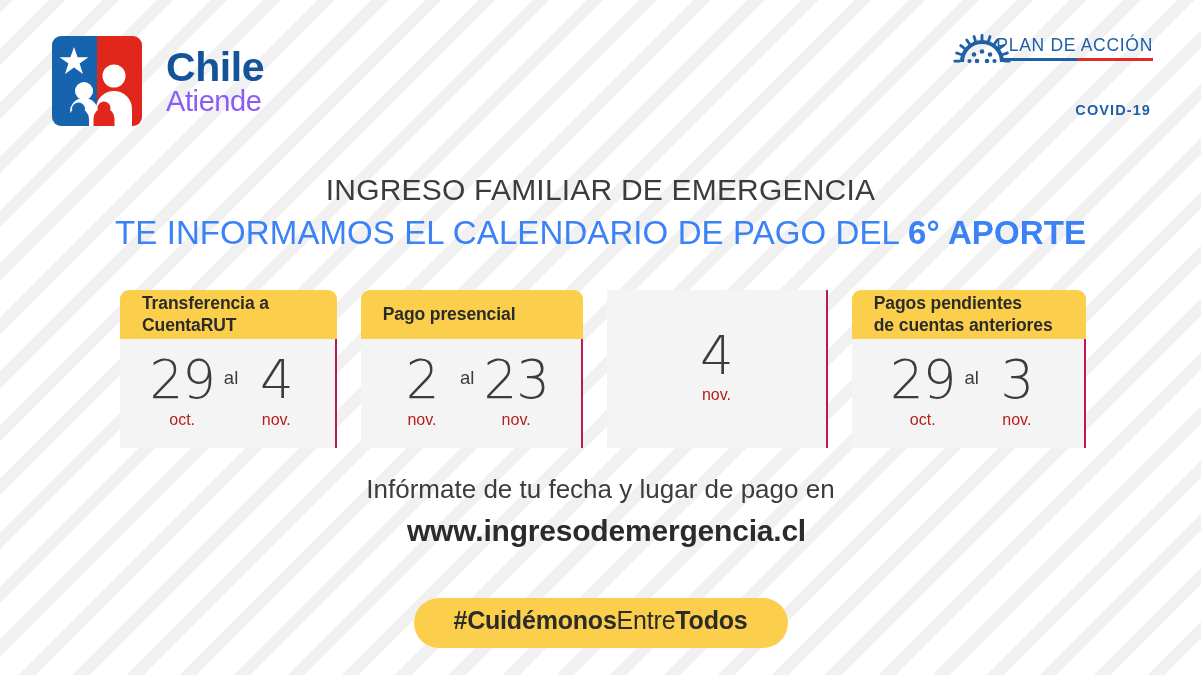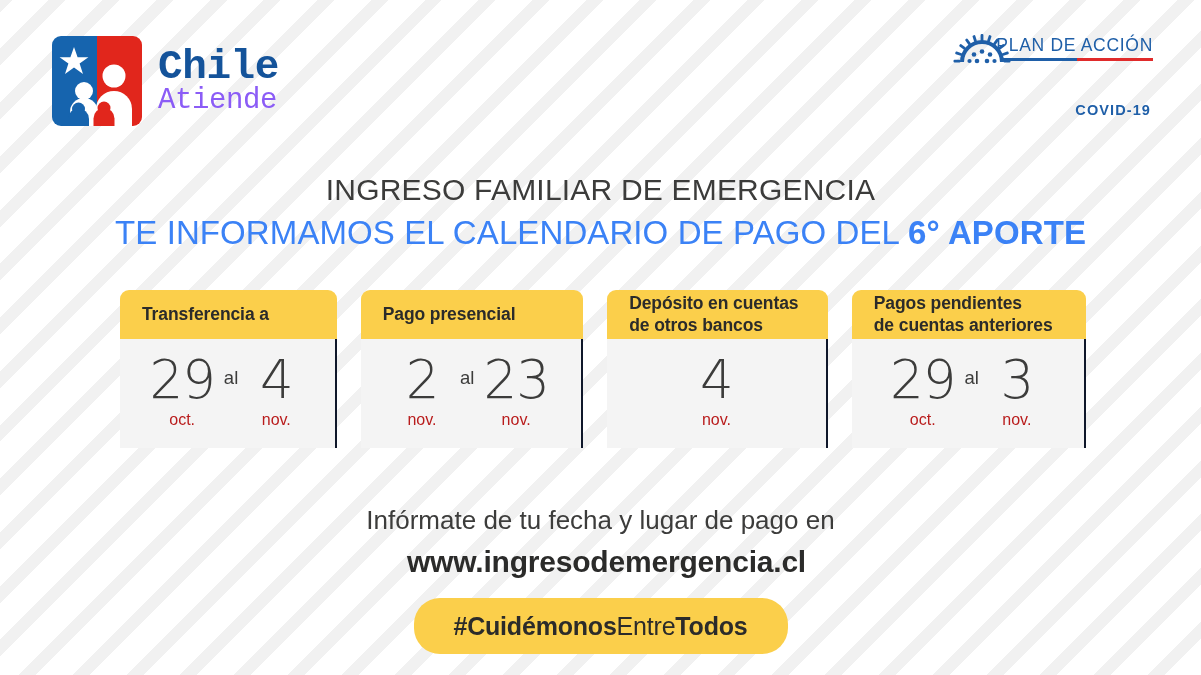--- a/index.html
+++ b/index.html
@@ -38,23 +38,22 @@
     top: 36px;
     display: flex;
     align-items: center;
   }
   .ca-mark {
     width: 90px;
     height: 90px;
     flex: 0 0 auto;
   }
   .ca-words {
-    margin-left: 16px;
+    margin-left: 24px;
     line-height: 0.98;
-    font-family: Liberation Mono, monospace;
   }
   .ca-word-1 {
     font-size: 41px;
     font-weight: bold;
     color: #14539A;
     letter-spacing: -0.4px;
     display: block;
   }
   .ca-word-2 {
     font-size: 29px;
@@ -178,21 +177,21 @@
     height: 49px;
     box-sizing: border-box;
     display: flex;
     flex-direction: column;
     justify-content: center;
     letter-spacing: -0.1px;
   }
   .card-body {
     flex: 1 1 auto;
     background: #F4F4F4;
-    border-right: 2px solid #0f172a;
+    border-right: 2px solid #be185d;
     display: flex;
     align-items: center;
     justify-content: center;
     padding-bottom: 4px;
   }
   .card-body.single { justify-content: center; }
 
   .date-group {
     display: flex;
     align-items: flex-start;
@@ -223,21 +222,21 @@
     font-size: 18.5px;
     font-weight: normal;
     color: #3C3C3B;
     margin: 14px 9px 0 9px;
     line-height: 1;
   }
 
   
   .info {
     position: absolute;
-    top: 505px;
+    top: 474px;
     left: 0;
     width: 1201px;
     text-align: center;
   }
   .info-line1 {
     font-size: 26px;
     font-weight: normal;
     color: #3C3C3B;
     line-height: 1.2;
     margin: 0;
@@ -254,21 +253,21 @@
   }
 
   
   .hashtag {
     position: absolute;
     top: 598px;
     left: 50%;
     transform: translateX(-50%);
     background: #FBCF4B;
     border-radius: 26px;
-    padding: 14px 40px 13px 40px;
+    padding: 8px 40px 13px 40px;
     font-size: 25px;
     color: #2B2B2A;
     white-space: nowrap;
     letter-spacing: -0.2px;
   }
   .hashtag .b { font-weight: bold; }
   .hashtag .r { font-weight: normal; }
 </style>
 </head>
 <body>
@@ -340,20 +339,21 @@
 <div class="titles">
   <h1 class="title-main">INGRESO FAMILIAR DE EMERGENCIA</h1>
   <h2 class="title-sub"><span>TE INFORMAMOS EL CALENDARIO DE PAGO DEL </span><b>6° APORTE</b></h2>
 </div>
 
 <div class="cards">
 
   <div class="card" style="width:222px">
     <div class="card-head">
       <span>Transferencia a</span>
+      <span>CuentaRUT</span>
     </div>
     <div class="card-body">
       <div class="date-group">
         <div class="date-block">
           <span class="date-num">29</span>
           <span class="date-mon">oct.</span>
         </div>
         <span class="date-al">al</span>
         <div class="date-block">
           <span class="date-num">4</span>
@@ -376,24 +376,20 @@
         <span class="date-al">al</span>
         <div class="date-block">
           <span class="date-num">23</span>
           <span class="date-mon">nov.</span>
         </div>
       </div>
     </div>
   </div>
 
   <div class="card" style="width:226px">
-    <div class="card-head">
-      <span>Depósito en cuentas</span>
-      <span>de otros bancos</span>
-    </div>
     <div class="card-body single">
       <div class="date-group">
         <div class="date-block">
           <span class="date-num">4</span>
           <span class="date-mon">nov.</span>
         </div>
       </div>
     </div>
   </div>
 

